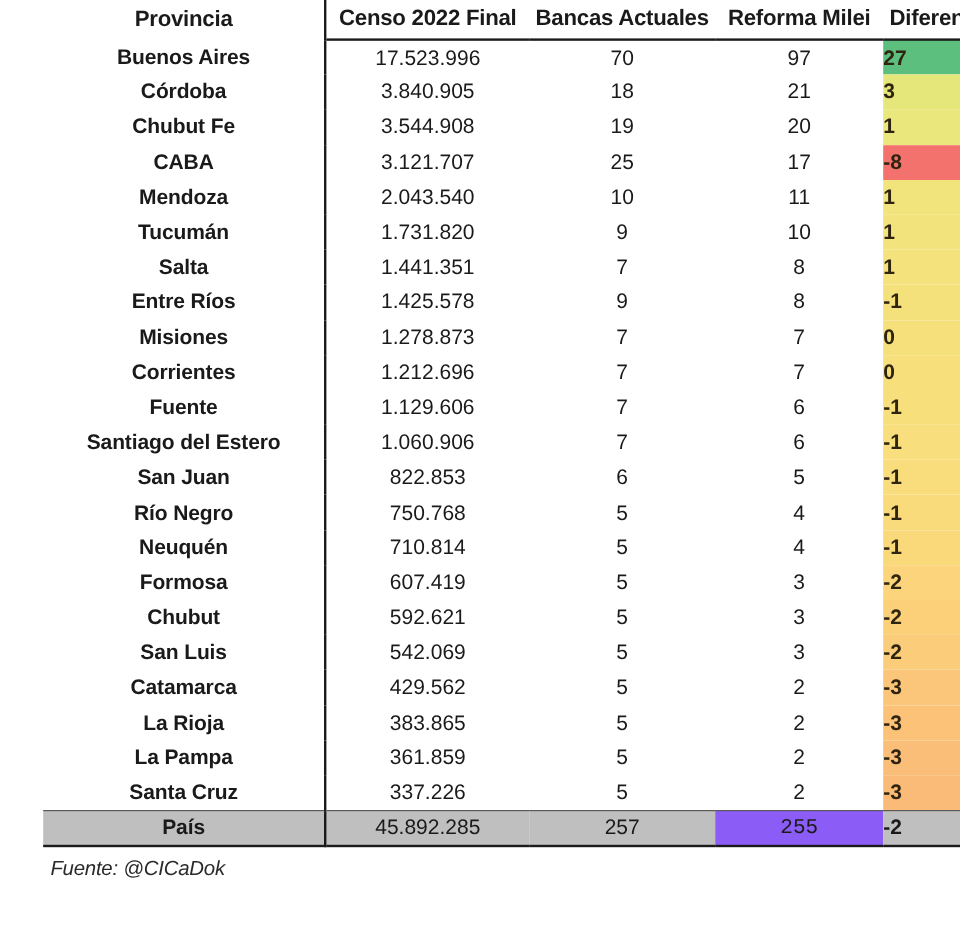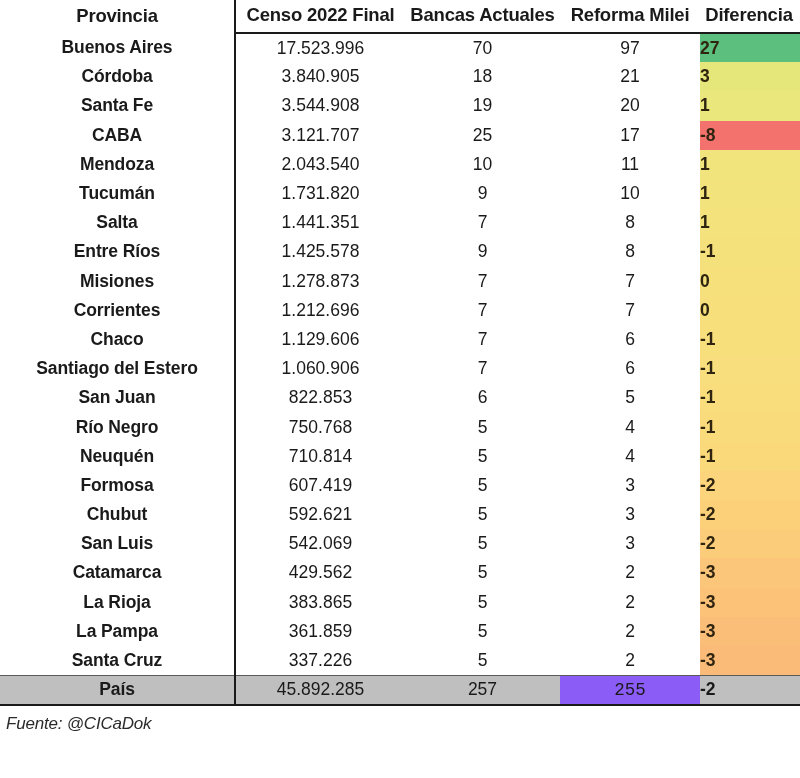--- a/index.html
+++ b/index.html
@@ -15,20 +15,21 @@
     font-family: "Liberation Sans", "DejaVu Sans", sans-serif;
     color: #1a1a1a;
     -webkit-font-smoothing: antialiased;
   }
 
   .sheet {
     width: 800px;
     height: 778px;
     position: relative;
     box-sizing: border-box;
+    padding-left: 36px;
   }
 
   table.grid {
     width: 800px;
     border-collapse: collapse;
     table-layout: fixed;
   }
 
   
   col.c-prov { width: 235px; }
@@ -145,21 +146,21 @@
           <td class="dif" style="background-color: rgb(92, 191, 125);">27</td>
         </tr>
         <tr>
           <td class="prov">Córdoba</td>
           <td class="num">3.840.905</td>
           <td class="num">18</td>
           <td class="num">21</td>
           <td class="dif" style="background-color: rgb(230, 231, 122);">3</td>
         </tr>
         <tr>
-          <td class="prov">Santa Fe</td>
+          <td class="prov">Chubut Fe</td>
           <td class="num">3.544.908</td>
           <td class="num">19</td>
           <td class="num">20</td>
           <td class="dif" style="background-color: rgb(234, 232, 124);">1</td>
         </tr>
         <tr>
           <td class="prov">CABA</td>
           <td class="num">3.121.707</td>
           <td class="num">25</td>
           <td class="num">17</td>
@@ -201,21 +202,21 @@
           <td class="dif" style="background-color: rgb(246, 224, 124);">0</td>
         </tr>
         <tr>
           <td class="prov">Corrientes</td>
           <td class="num">1.212.696</td>
           <td class="num">7</td>
           <td class="num">7</td>
           <td class="dif" style="background-color: rgb(247, 224, 124);">0</td>
         </tr>
         <tr>
-          <td class="prov">Chaco</td>
+          <td class="prov">Fuente</td>
           <td class="num">1.129.606</td>
           <td class="num">7</td>
           <td class="num">6</td>
           <td class="dif" style="background-color: rgb(247, 223, 124);">-1</td>
         </tr>
         <tr>
           <td class="prov">Santiago del Estero</td>
           <td class="num">1.060.906</td>
           <td class="num">7</td>
           <td class="num">6</td>

